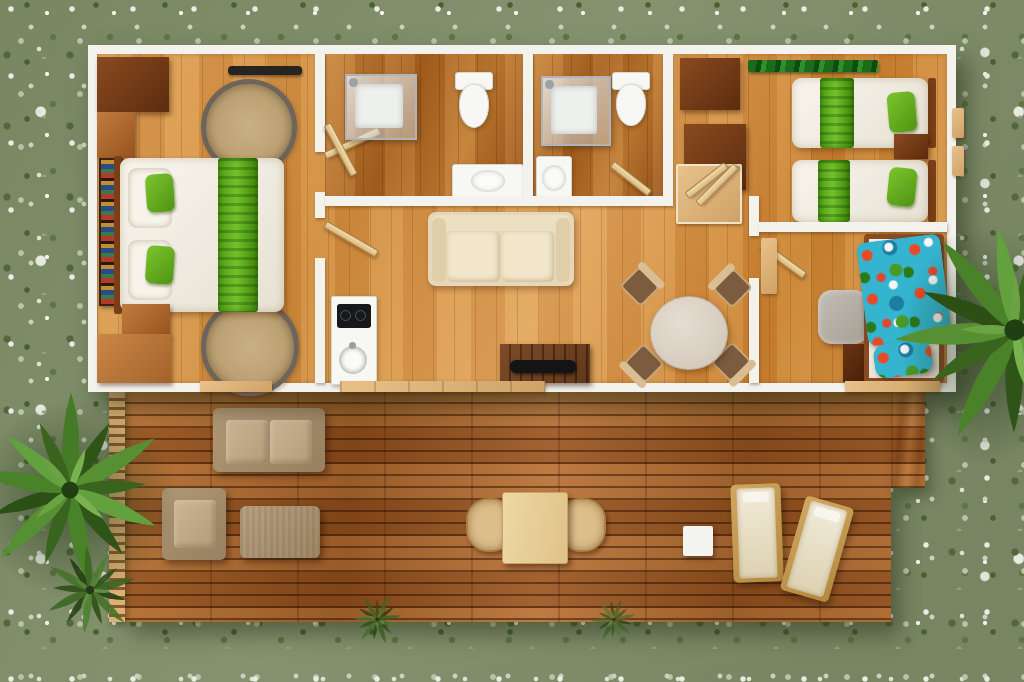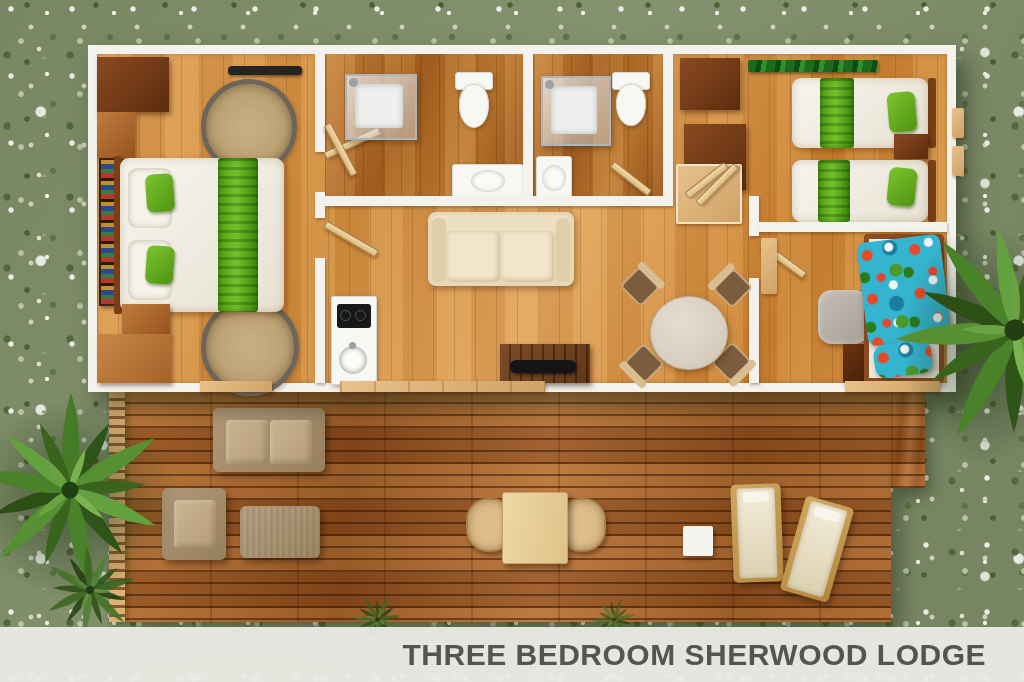--- a/index.html
+++ b/index.html
@@ -260,17 +260,14 @@
   <svg class="abs" style="left:40px;top:540px;width:100px;height:100px;opacity:.9;" viewBox="-110 -110 220 220">
     <use href="#palm-def" transform="rotate(75)" style="filter:brightness(.8);"></use>
   </svg>
   <svg class="abs" style="left:350px;top:592px;width:55px;height:55px;opacity:.75;" viewBox="-110 -110 220 220">
     <use href="#palm-def" transform="rotate(160)" style="filter:brightness(.75);"></use>
   </svg>
   <svg class="abs" style="left:590px;top:596px;width:48px;height:48px;opacity:.65;" viewBox="-110 -110 220 220">
     <use href="#palm-def" transform="rotate(210)" style="filter:brightness(.75);"></use>
   </svg>
 
-  <div id="caption-bar">
-    <div id="caption-text">THREE BEDROOM SHERWOOD LODGE</div>
-  </div>
 
 </div>
 
 </body></html>

